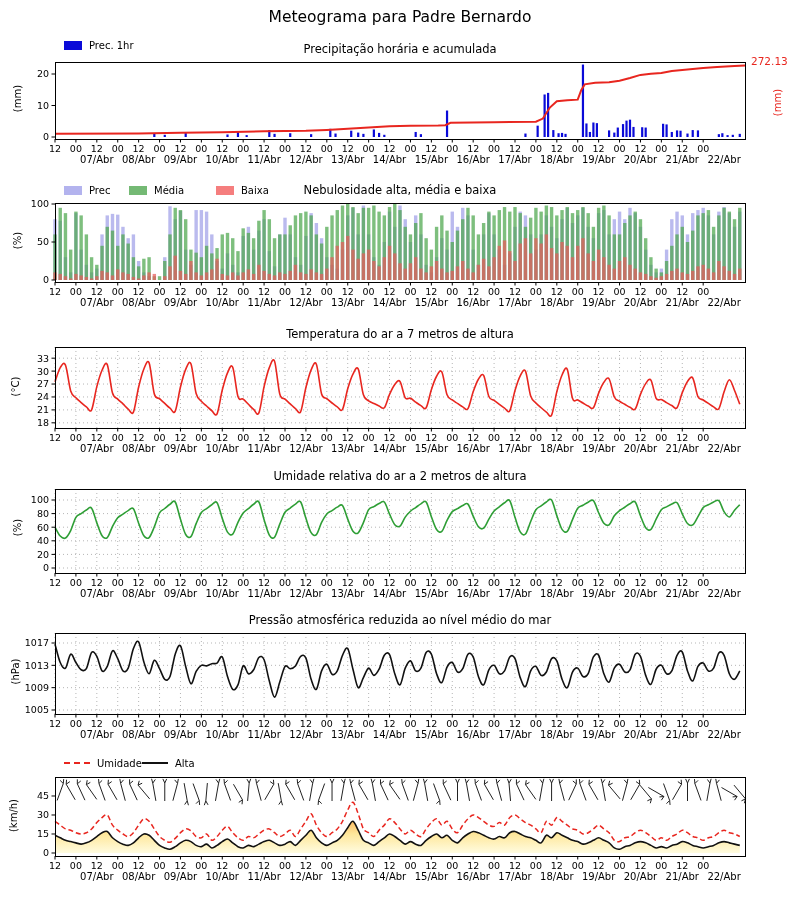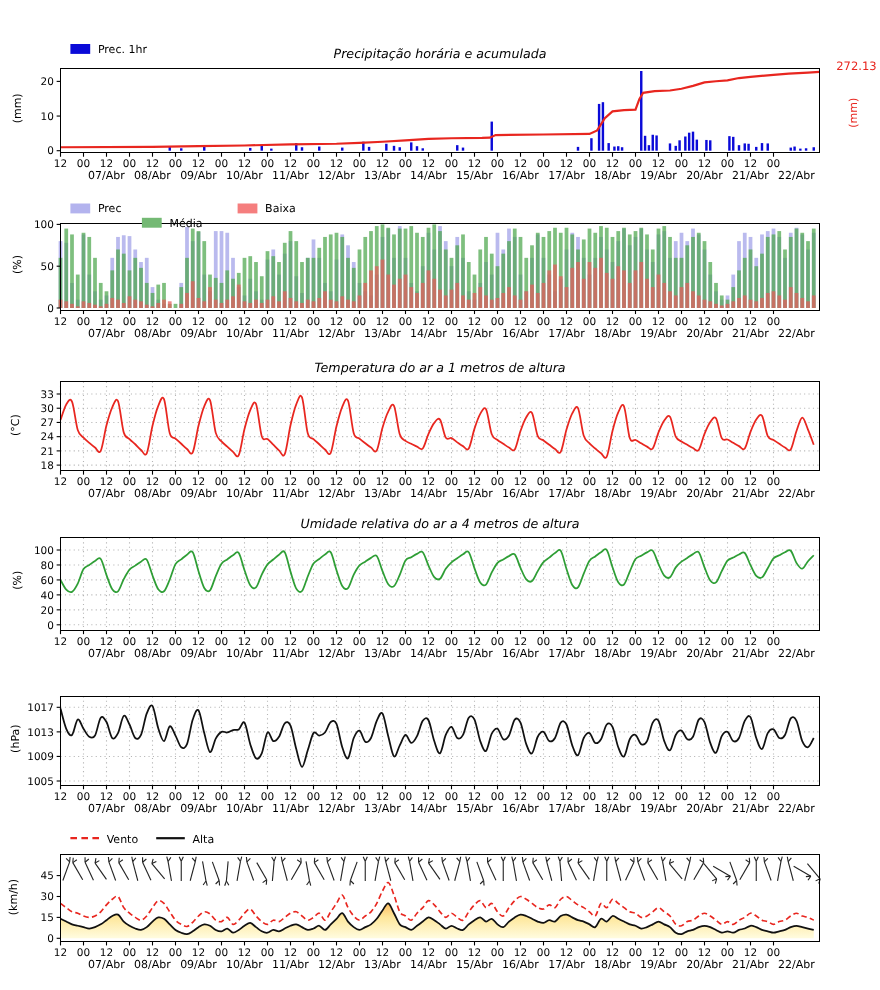--- a/index.html
+++ b/index.html
@@ -1,23 +1,23 @@
 <!DOCTYPE html>
 <html><head>
 <meta charset="utf-8">
 <style>
   html,body{margin:0;padding:0;background:#fff;}
   .fig{position:relative;width:800px;height:900px;background:#fff;overflow:hidden;
        font-family:"DejaVu Sans","Liberation Sans",sans-serif;color:#000;}
   #chart-svg{position:absolute;left:0;top:0;}
   .main-title{position:absolute;top:8px;left:0;width:800px;text-align:center;font-size:15.5px;}
-  .ptitle{position:absolute;left:55px;width:690px;text-align:center;font-size:11.5px;font-style:italic;}
+  .ptitle{position:absolute;left:55px;width:690px;text-align:center;font-size:11.5px;}
   .ylabel{position:absolute;width:60px;text-align:center;font-size:10px;transform:rotate(-90deg);}
   .ylabel.red{color:#e8261f;}
-  .right-total{position:absolute;left:751px;top:55px;width:46px;text-align:right;font-size:10.5px;color:#e8261f;}
+  .right-total{position:absolute;left:751px;top:55px;width:46px;text-align:left;font-size:10.5px;color:#e8261f;}
   .leg-item{position:absolute;font-size:10px;white-space:nowrap;text-align:right;}
   .sw{display:inline-block;width:18px;height:9px;margin-right:7px;vertical-align:-1px;}
   .line-sample{display:inline-block;width:26px;height:0;margin-right:7px;vertical-align:3px;border-top:2px solid #111;}
   .line-sample.dashed{border-top-style:dashed;border-top-color:#e8261f;}
 </style>
 </head>
 <body>
 
 <div class="fig">
   <svg id="chart-svg" width="800" height="900">
@@ -1333,48 +1333,51 @@
       <line x1="55" y1="853" x2="51.5" y2="853" stroke="#000" stroke-width="1"></line>
       <text x="49" y="856.4" text-anchor="end" font-size="9.5" fill="#000" font-family="&quot;DejaVu Sans&quot;,&quot;Liberation Sans&quot;,sans-serif">0</text>
       <line x1="55" y1="833.995" x2="51.5" y2="833.995" stroke="#000" stroke-width="1"></line>
       <text x="49" y="837.395" text-anchor="end" font-size="9.5" fill="#000" font-family="&quot;DejaVu Sans&quot;,&quot;Liberation Sans&quot;,sans-serif">15</text>
       <line x1="55" y1="814.99" x2="51.5" y2="814.99" stroke="#000" stroke-width="1"></line>
       <text x="49" y="818.39" text-anchor="end" font-size="9.5" fill="#000" font-family="&quot;DejaVu Sans&quot;,&quot;Liberation Sans&quot;,sans-serif">30</text>
       <line x1="55" y1="795.985" x2="51.5" y2="795.985" stroke="#000" stroke-width="1"></line>
       <text x="49" y="799.385" text-anchor="end" font-size="9.5" fill="#000" font-family="&quot;DejaVu Sans&quot;,&quot;Liberation Sans&quot;,sans-serif">45</text>
     </svg>
 
+  <div class="main-title">Meteograma para Padre Bernardo</div>
 
   <div class="ptitle" style="top:42px">Precipitação horária e acumulada</div>
-  <div class="ptitle" style="top:327px">Temperatura do ar a 1 metros de altura</div>
-  <div class="ptitle" style="top:469px">Umidade relativa do ar a 4 metros de altura</div>
+  <div class="ptitle" style="top:183px">Nebulosidade alta, média e baixa</div>
+  <div class="ptitle" style="top:327px">Temperatura do ar a 7 metros de altura</div>
+  <div class="ptitle" style="top:469px">Umidade relativa do ar a 2 metros de altura</div>
+  <div class="ptitle" style="top:613px">Pressão atmosférica reduzida ao nível médio do mar</div>
 
   <div class="ylabel" style="left:-13px;top:93px">(mm)</div>
   <div class="ylabel" style="left:-13px;top:235px">(%)</div>
   <div class="ylabel" style="left:-15px;top:381px">(°C)</div>
   <div class="ylabel" style="left:-13px;top:522px">(%)</div>
   <div class="ylabel" style="left:-15px;top:666px">(hPa)</div>
   <div class="ylabel" style="left:-17px;top:810px">(km/h)</div>
 
   <div class="right-total">272.13</div>
   <div class="ylabel red" style="left:747px;top:97px">(mm)</div>
 
   <div class="leg-item" style="left:64px;top:40px">
     <span class="sw" style="background: rgb(10, 10, 216);"></span><span>Prec. 1hr</span>
   </div>
 
   <div class="leg-item" style="left:64px;top:185px">
     <span class="sw" style="background: rgb(179, 179, 238);"></span><span>Prec</span>
   </div>
-  <div class="leg-item" style="left:129px;top:198px">
+  <div class="leg-item" style="left:129px;top:185px">
     <span class="sw" style="background: rgb(116, 185, 116);"></span><span>Média</span>
   </div>
   <div class="leg-item" style="left:216px;top:185px">
     <span class="sw" style="background: rgb(245, 126, 126);"></span><span>Baixa</span>
   </div>
 
   <div class="leg-item" style="left:64px;top:758px">
-    <span class="line-sample dashed"></span><span>Vento</span>
+    <span class="line-sample dashed"></span><span>Umidade</span>
   </div>
   <div class="leg-item" style="left:142px;top:758px">
     <span class="line-sample"></span><span>Alta</span>
   </div>
 </div>
 
 </body></html>

